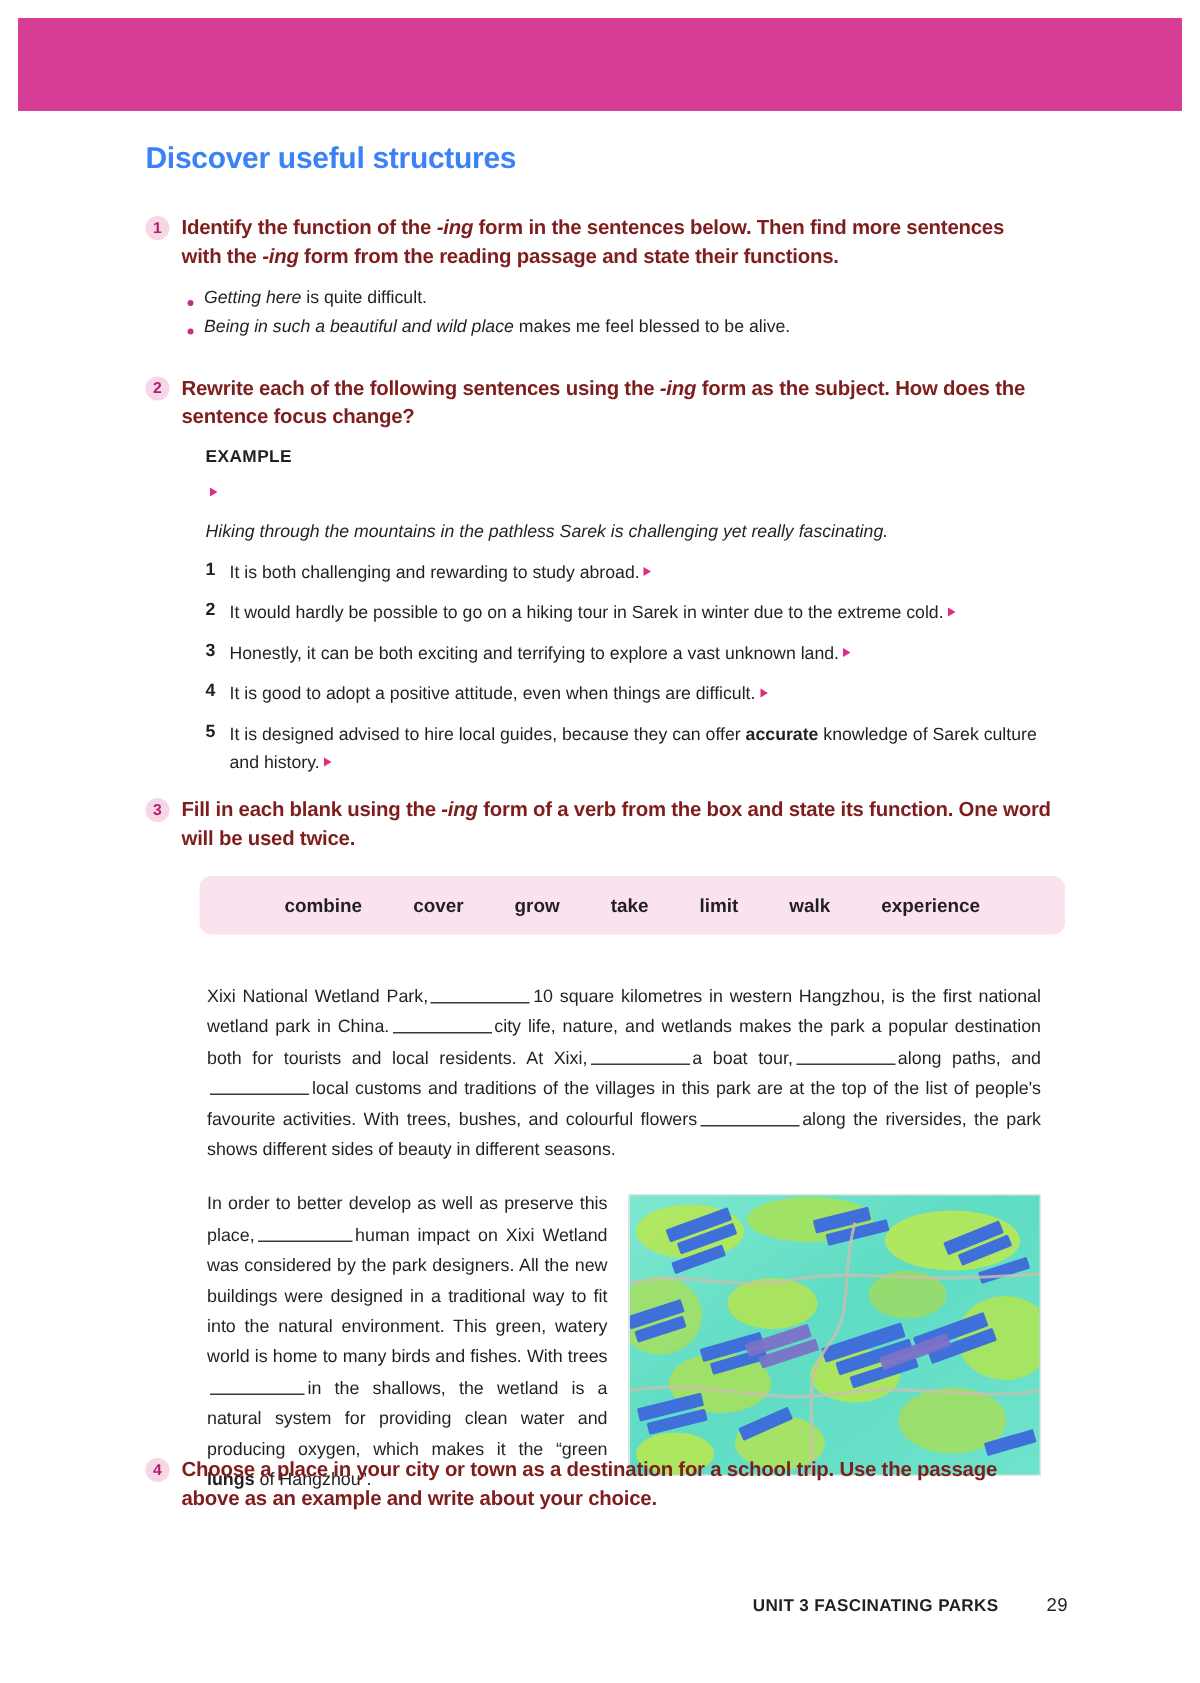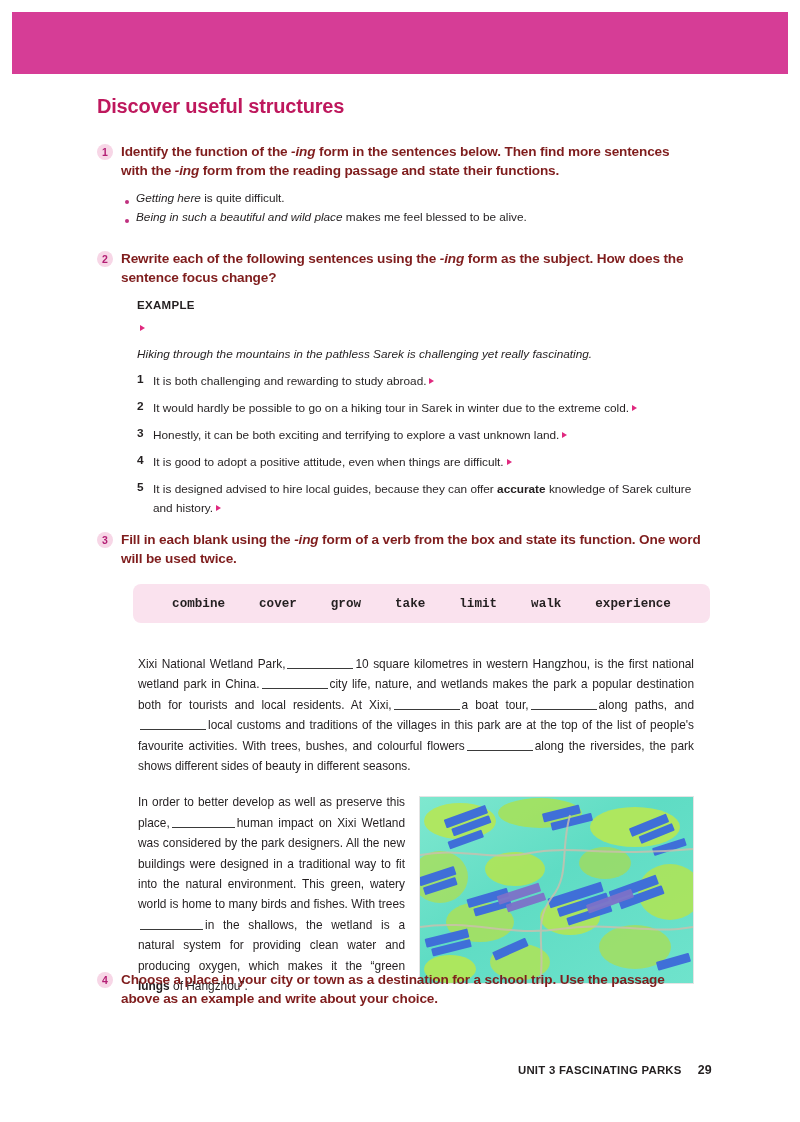--- a/index.html
+++ b/index.html
@@ -16,21 +16,21 @@
   
   .banner{
     position:absolute;left:12px;top:12px;width:776px;height:62px;
     background:#d63d96;
   }
 
   
   .heading{
     position:absolute;left:97px;top:95px;
     font-size:20px;font-weight:bold;letter-spacing:-0.2px;
-    color:#be185d;
+    color:#3b82f6;
   }
 
   
   .ex{position:absolute;left:97px;width:600px;}
   .ex-head{
     display:flex;align-items:flex-start;
   }
   .num{
     flex:0 0 auto;
     width:16px;height:16px;border-radius:50%;
@@ -71,21 +71,21 @@
   .q-txt{font-size:11.8px;line-height:19px;}
   .q-txt b{font-weight:bold;}
 
   
   .wordbox{
     position:absolute;left:133px;top:584px;width:577px;height:39px;
     background:#fae2ee;border-radius:8px;
     display:flex;align-items:center;justify-content:center;
     box-sizing:border-box;padding:0 14px;
   }
-  .word{font-size:12.6px;font-weight:bold;color:#231f20;margin:0 17px;font-family:Liberation Mono, monospace;}
+  .word{font-size:12.6px;font-weight:bold;color:#231f20;margin:0 17px;}
 
   
   .passage{
     position:absolute;left:122px;top:638px;width:588px;
     font-size:11.9px;line-height:20.4px;text-align:justify;
   }
   .passage p{margin:16px;}
   .blank{
     display:inline-block;width:66px;border-bottom:1px solid #3a3a3a;
     height:12px;margin:0 2px;vertical-align:-1px;
@@ -101,21 +101,21 @@
   .photo .layer{position:absolute;inset:0;}
   .para2{margin-top:7px;}
   .para2 b{font-weight:bold;}
 
   
   .footer{
     position:absolute;right:88px;top:1063px;
     font-size:11.4px;font-weight:bold;letter-spacing:.25px;
     white-space:nowrap;
   }
-  .footer .pg{margin-left:16px;font-weight:bold;font-size:12.4px;}
+  .footer .pg{margin-left:32px;font-weight:normal;font-size:12.4px;}
 </style>
 </head>
 <body>
 
 <div class="page">
 
   <div class="banner"></div>
 
   <div class="heading">Discover useful structures</div>
 

